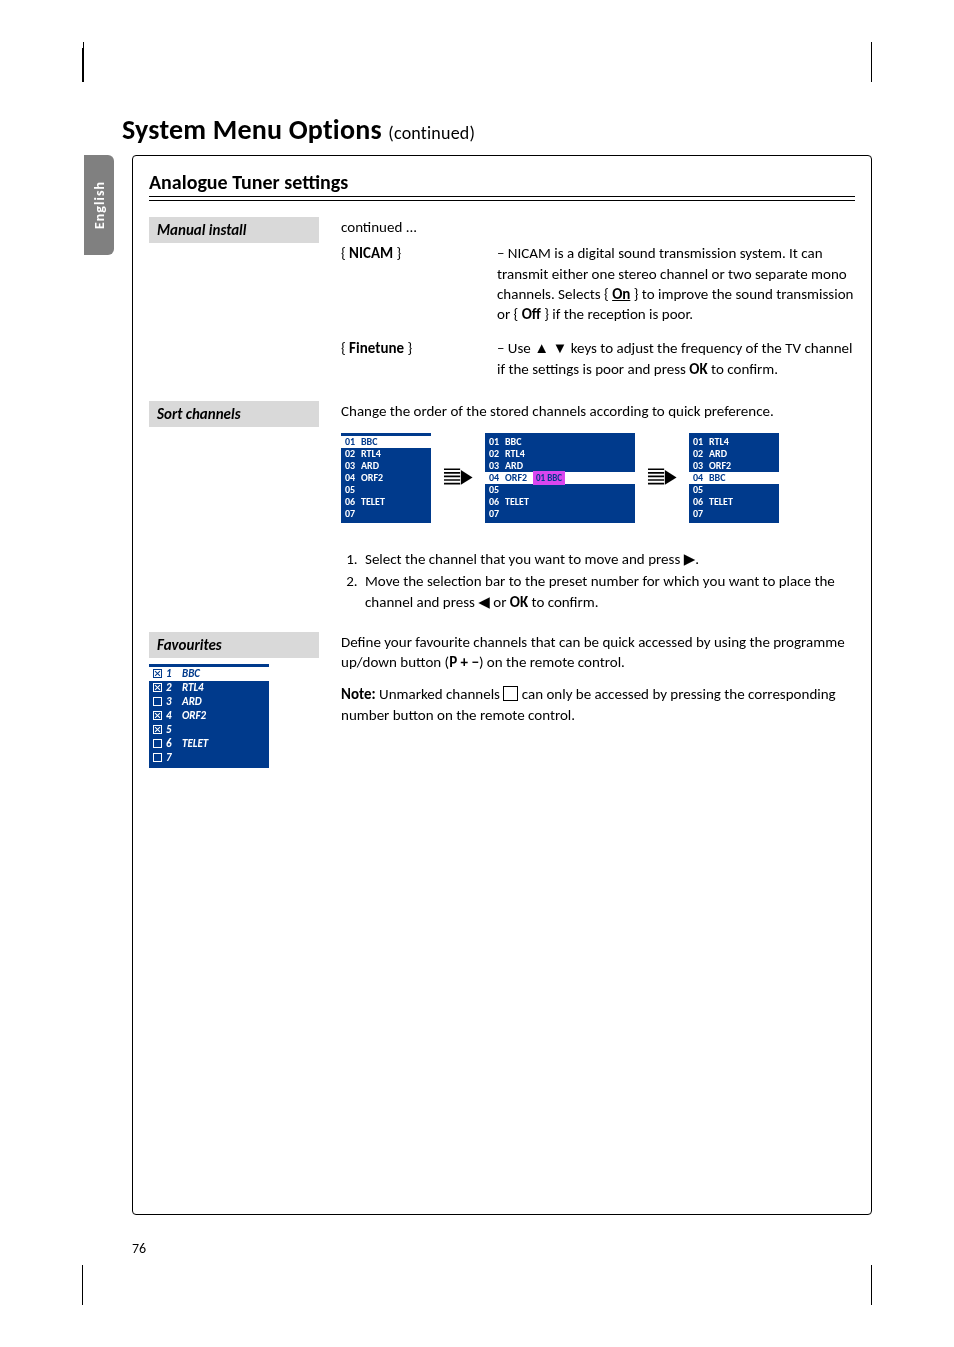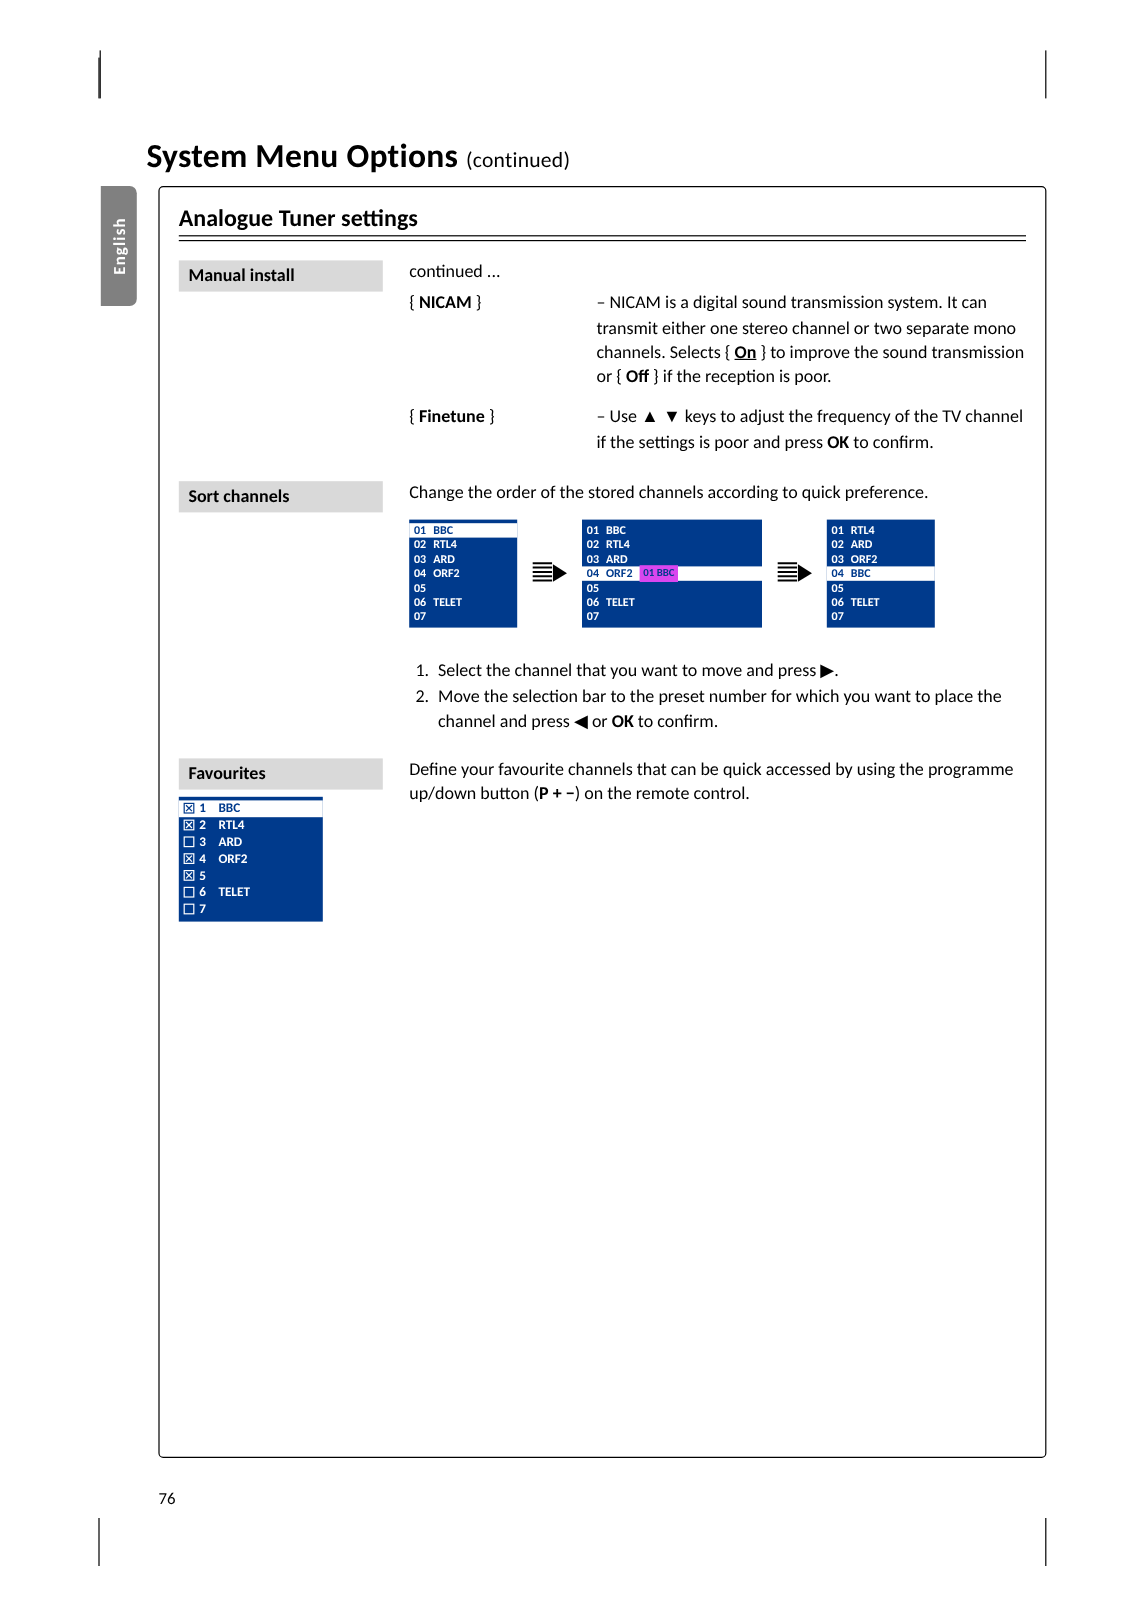--- a/index.html
+++ b/index.html
@@ -75,21 +75,21 @@
     margin: 0 0 2px 0;
   }
   .dbl-rule {
     border-top: 1px solid #000;
     border-bottom: 1px solid #000;
     height: 3px;
     margin-bottom: 16px;
   }
 
   .row { display: flex; margin-bottom: 8px; }
-  .label-col { width: 192px; flex: 0 0 192px; }
+  .label-col { width: 192px; flex: 0 0 192px; font-style: italic; }
   .def-col { flex: 1; font-size: 15px; line-height: 1.35; }
 
   .label-box {
     background: #d9d9d9;
     padding: 4px 8px;
     font-weight: bold;
     font-size: 15px;
     display: inline-block;
     width: 170px;
     box-sizing: border-box;
@@ -368,19 +368,22 @@
               <span class="cb"></span>
               <span style="width: 12px;">7</span>
               <span></span>
             </div>
           </div>
       </div>
       <div class="def-col">
         <div>
           <span>Define your favourite channels that can be quick accessed by using the programme up/down button (</span><span class="bold">P + −</span><span>) on the remote control.</span>
         </div>
+        <div style="margin-top:12px">
+          <span class="bold">Note:</span><span>  Unmarked channels </span><span class="cb-big"></span><span> can only be accessed by pressing the corresponding number button on the remote control.</span>
+        </div>
       </div>
     </div>
 
   </div>
 
   <div class="page-num">76</div>
 </div>
 
 </body></html>

